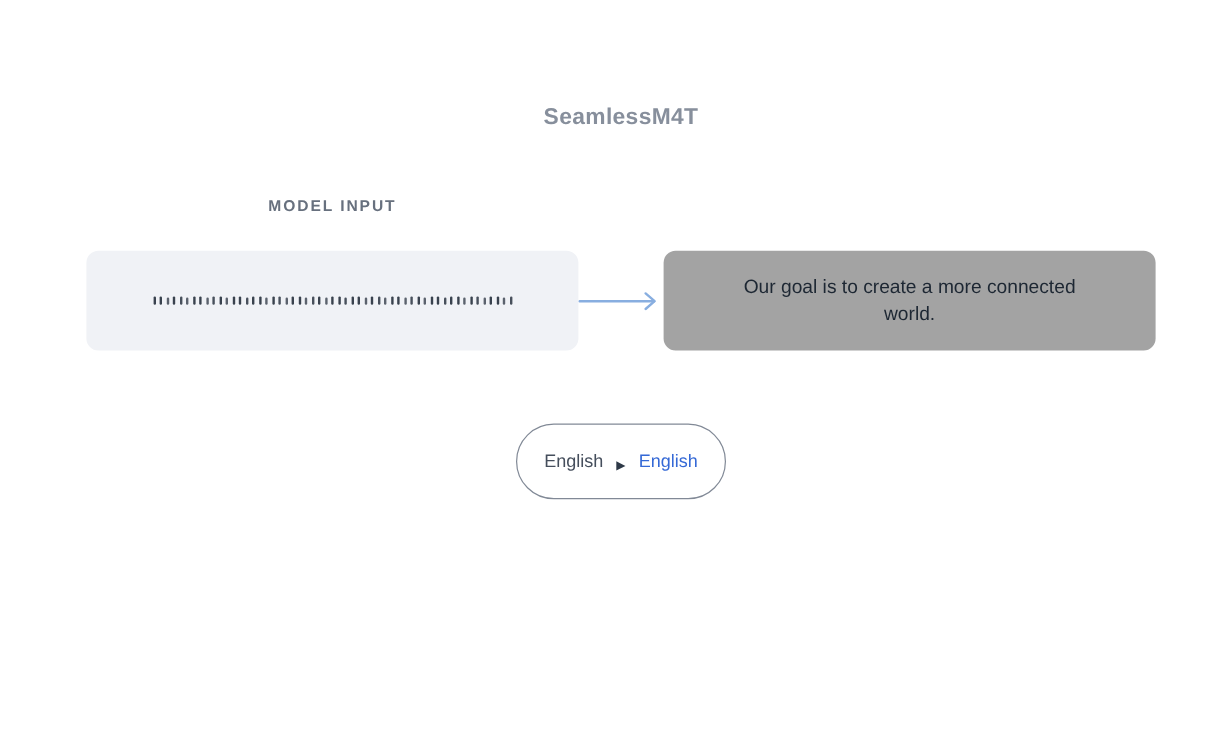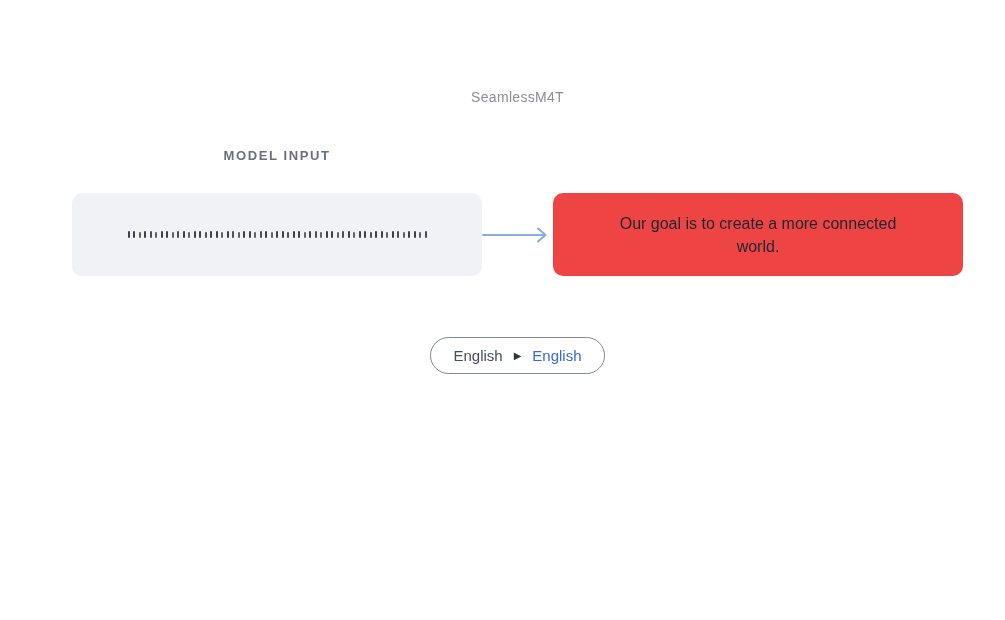--- a/index.html
+++ b/index.html
@@ -10,40 +10,41 @@
     font-family: "Liberation Sans", "DejaVu Sans", sans-serif;
     overflow: hidden;
   }
   .content {
     width: 891px;
     margin-left: 72px;
   }
   .brand {
     margin-top: 89px;
     text-align: center;
-    font-size: 14px;
+    font-size: 19px;
     line-height: 17px;
     letter-spacing: 0.3px;
     color: #878f9c;
+    font-weight: bold;
   }
   .title {
     margin-top: 32px;
     text-align: center;
     font-size: 32px;
     line-height: 38px;
     font-weight: 600;
     letter-spacing: 0.2px;
     color: #1c2b33;
   }
   .labels-row, .panels-row {
     display: flex;
     align-items: center;
     justify-content: space-between;
   }
-  .labels-row { margin-top: 42px; }
+  .labels-row { margin-top: 58px; }
   .label-cell {
     width: 410px;
     text-align: center;
     font-size: 13px;
     line-height: 16px;
     font-weight: 700;
     letter-spacing: 1.6px;
     color: #67707e;
     text-transform: uppercase;
   }
@@ -84,23 +85,23 @@
     line-height: 23px;
     color: #1d2733;
   }
   .pill-row {
     margin-top: 61px;
     display: flex;
     justify-content: center;
   }
   .pill {
     display: inline-flex;
-    align-items: center;
+    align-items: flex-end;
     gap: 11px;
-    padding: 8px 22px;
+    padding: 21px 22px;
     border: 1.6px solid #818996;
     border-radius: 999px;
     background: #ffffff;
     font-size: 15px;
     line-height: 19px;
     cursor: pointer;
   }
   .pill .src { color: #454e5c; }
   .pill .tri {
     color: #2e3947;
@@ -185,21 +186,21 @@
         </div>
     </div>
 
     <div class="arrow-cell">
       <svg width="71" height="16" viewBox="0 0 71 16">
         <line x1="1" y1="8" x2="63" y2="8" stroke="#88aee0" stroke-width="2" stroke-linecap="round"></line>
         <polyline points="56,1.5 63.5,8 56,14.5" fill="none" stroke="#88aee0" stroke-width="2" stroke-linecap="round" stroke-linejoin="round"></polyline>
       </svg>
     </div>
 
-    <div class="panel panel-output" style="background: #ef4444;">
+    <div class="panel panel-output" style="background: #a3a3a3;">
       <div class="output-text">Our goal is to create a more connected world.</div>
     </div>
 
   </div>
 
   <div class="pill-row">
     <div class="pill">
       <span class="src">English</span>
       <span class="tri">▶</span>
       <span class="tgt" style="color: rgb(53, 105, 214);">English</span>

